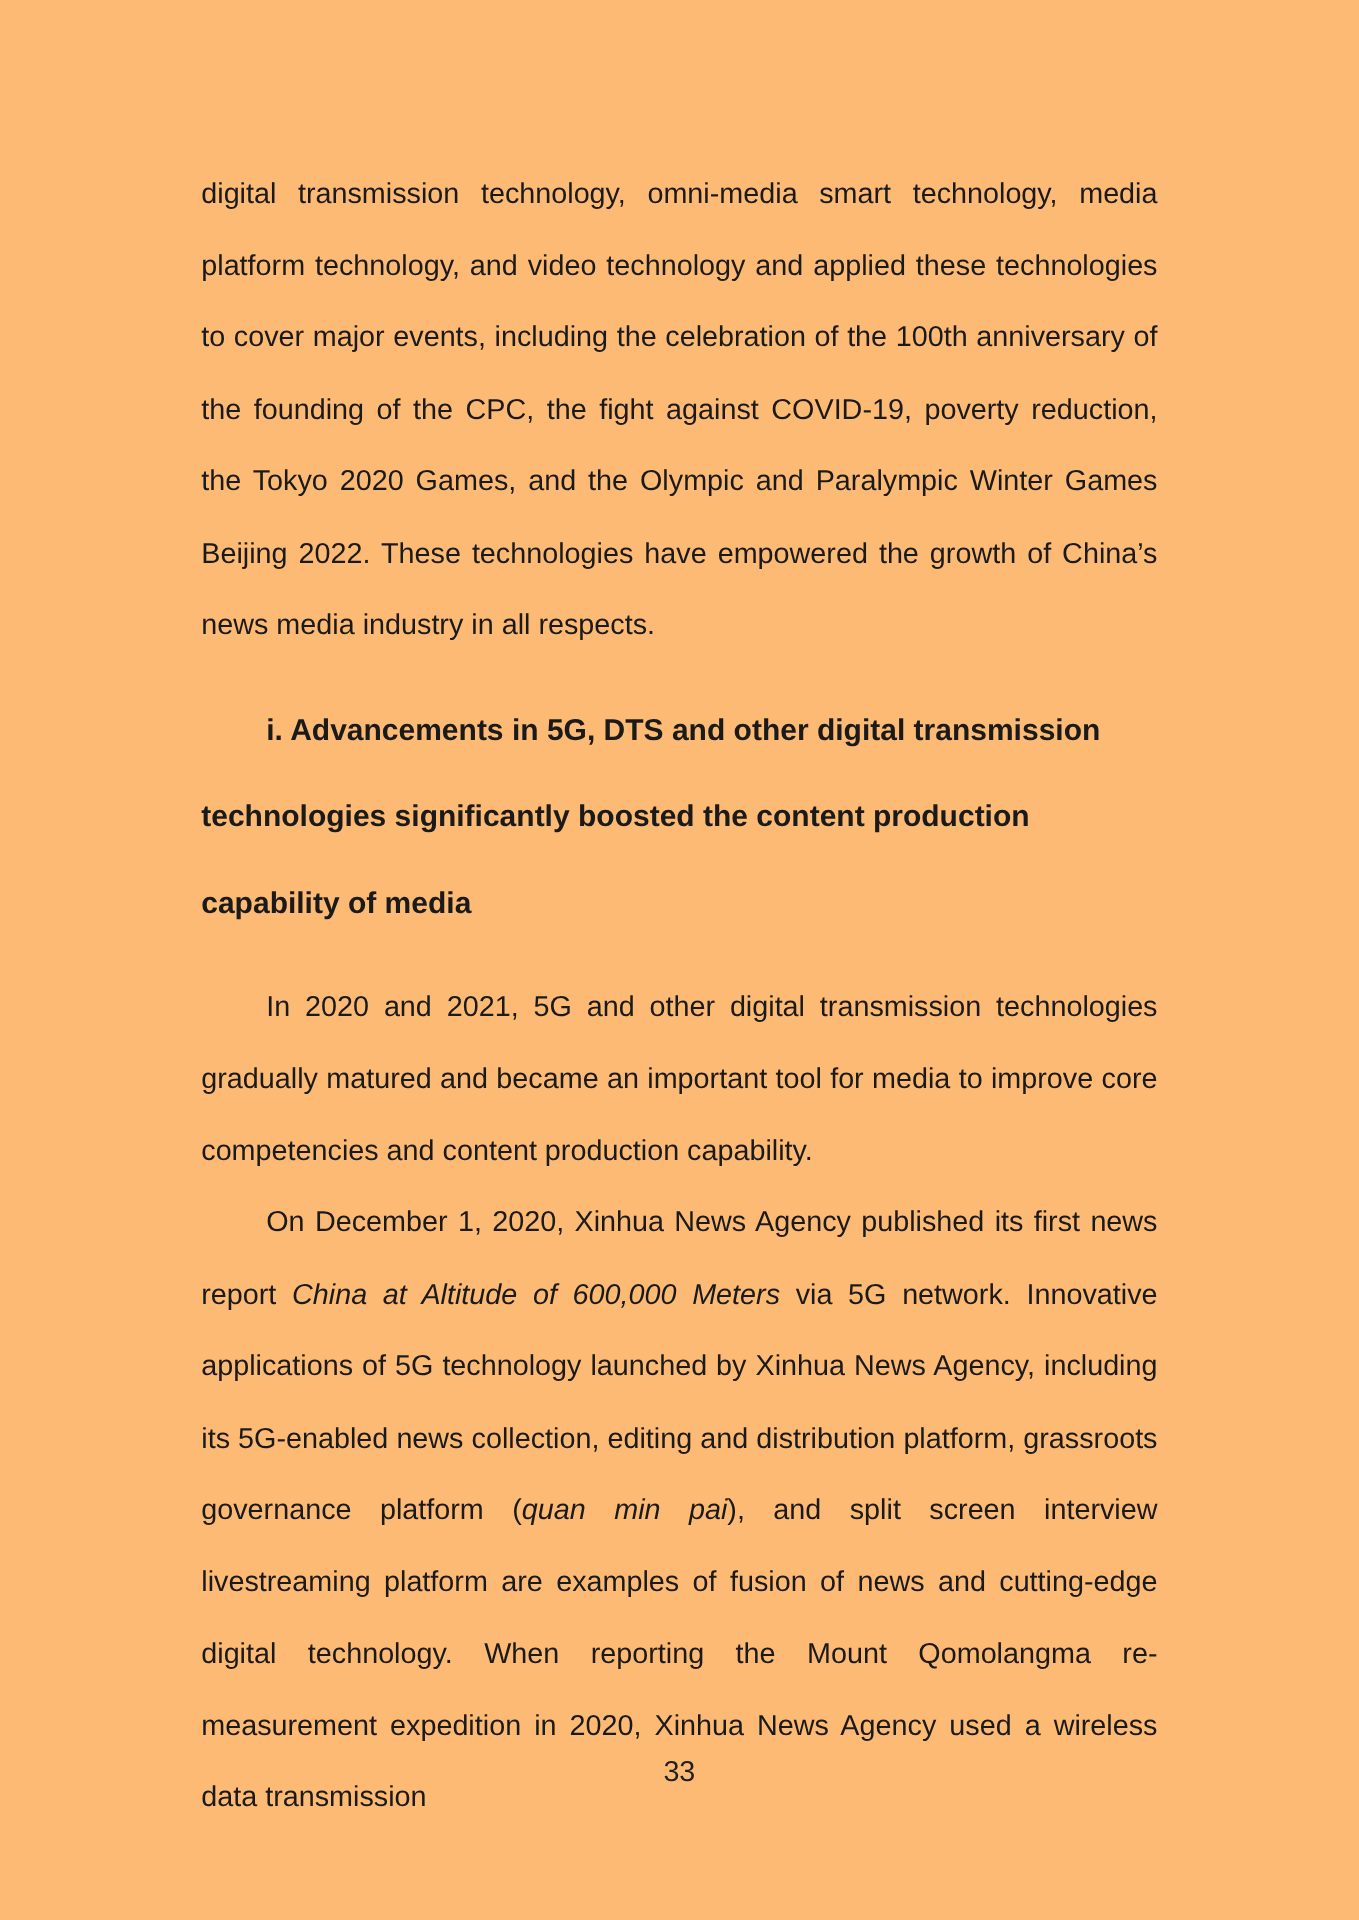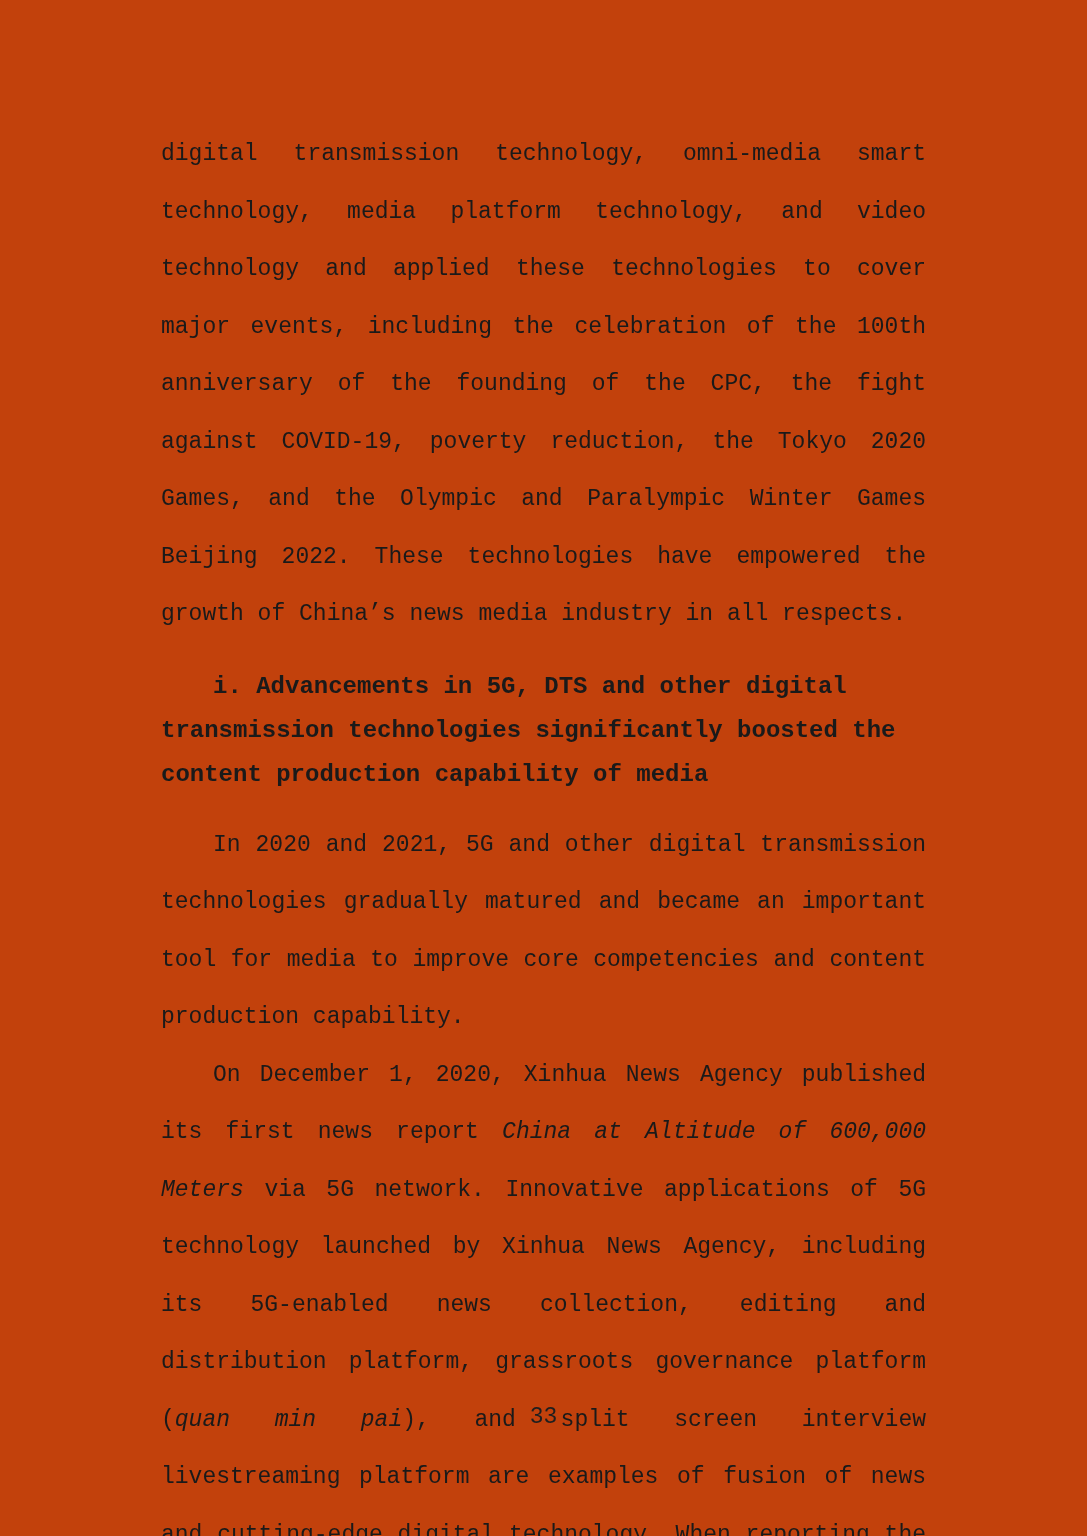--- a/index.html
+++ b/index.html
@@ -4,23 +4,23 @@
 <style>
   html, body {
     margin: 0;
     padding: 0;
     background: #ffffff;
   }
   .page {
     position: relative;
     width: 1087px;
     height: 1536px;
-    background: #c2410c;
+    background: #fdba74;
     overflow: hidden;
-    font-family: Liberation Mono, monospace;
+    font-family: Liberation Sans, sans-serif;
     color: #1a1a1a;
   }
   .content {
     position: absolute;
     left: 161px;
     top: 126px;
     width: 765px;
     font-size: 23px;
     line-height: 57.5px;
   }
@@ -28,21 +28,21 @@
     margin: 0;
     text-align: justify;
     text-justify: inter-word;
   }
   .para.indent {
     text-indent: 52px;
   }
   .section-heading {
     font-size: 24px;
     font-weight: bold;
-    line-height: 44px;
+    line-height: 69px;
     text-align: left;
     text-indent: 52px;
     margin: 21px 0 20px 0;
   }
   .italic {
     font-style: italic;
   }
   .page-number {
     position: absolute;
     top: 1404px;

